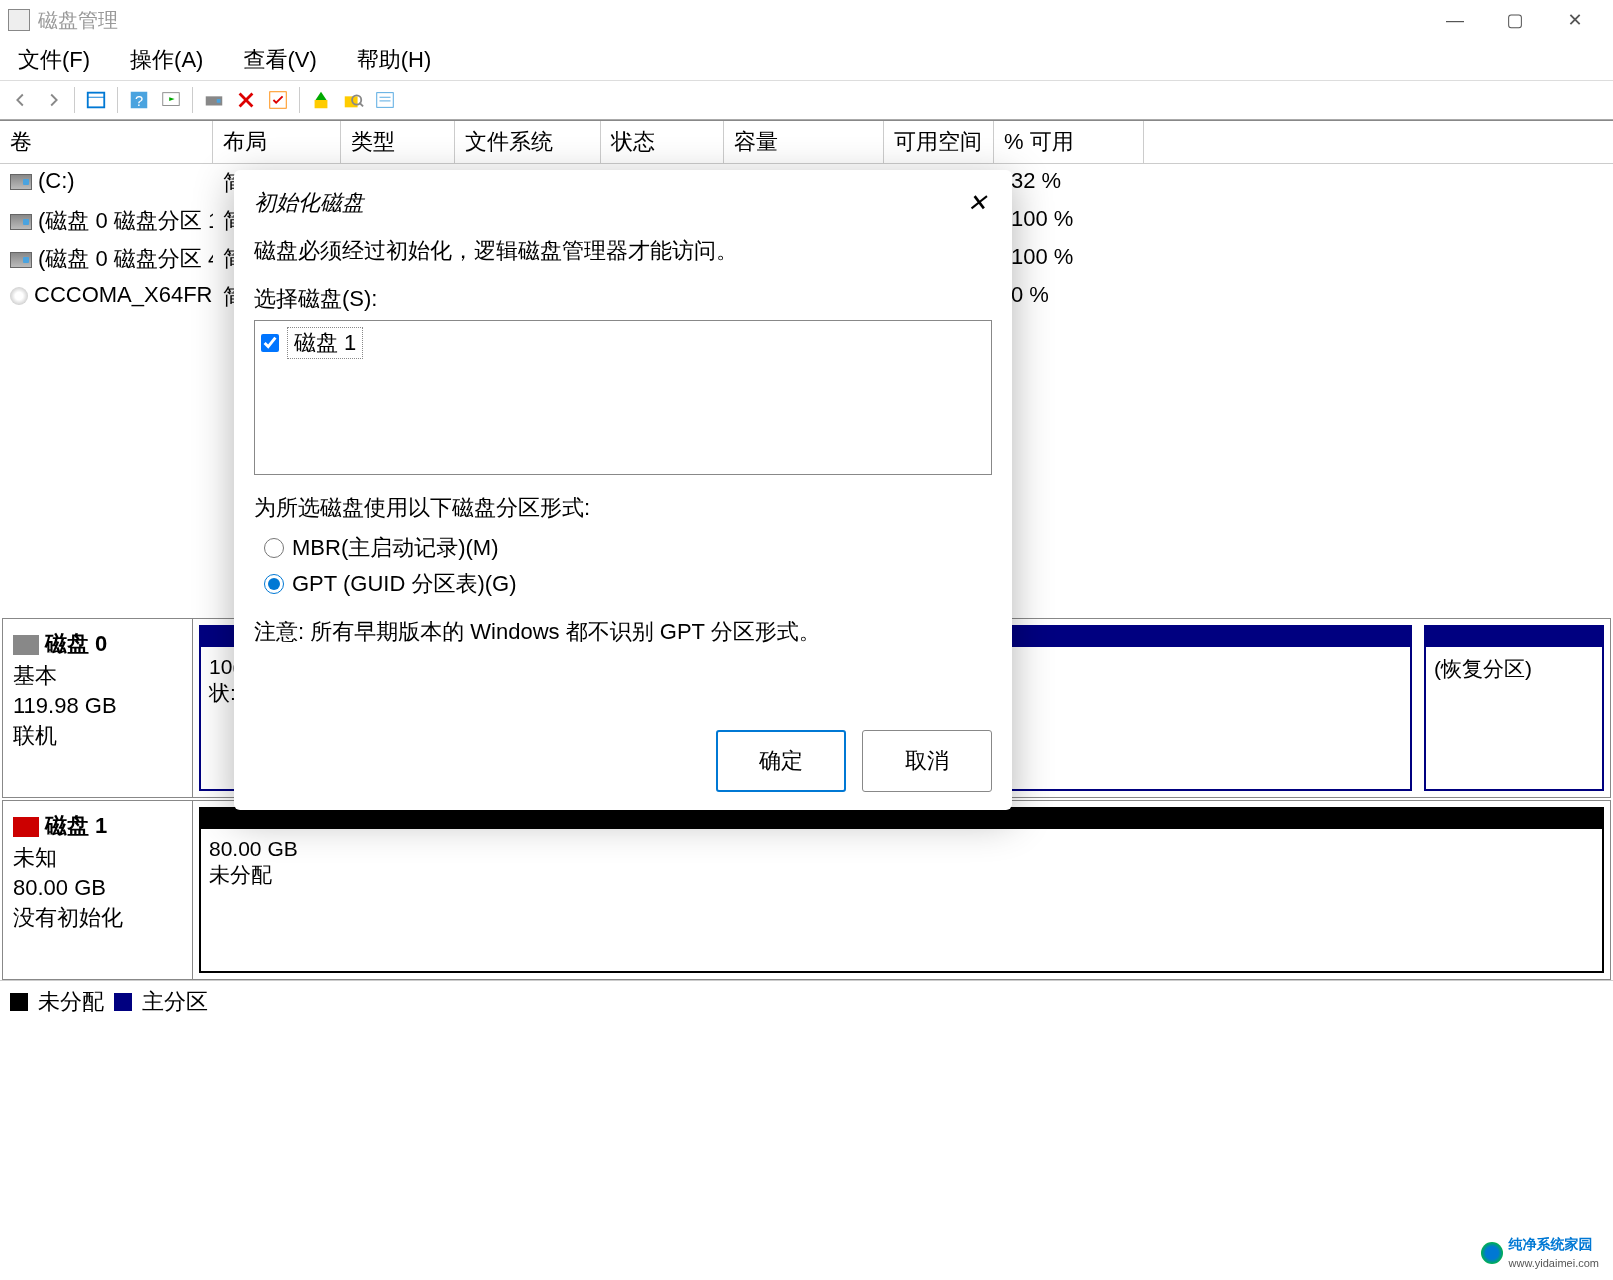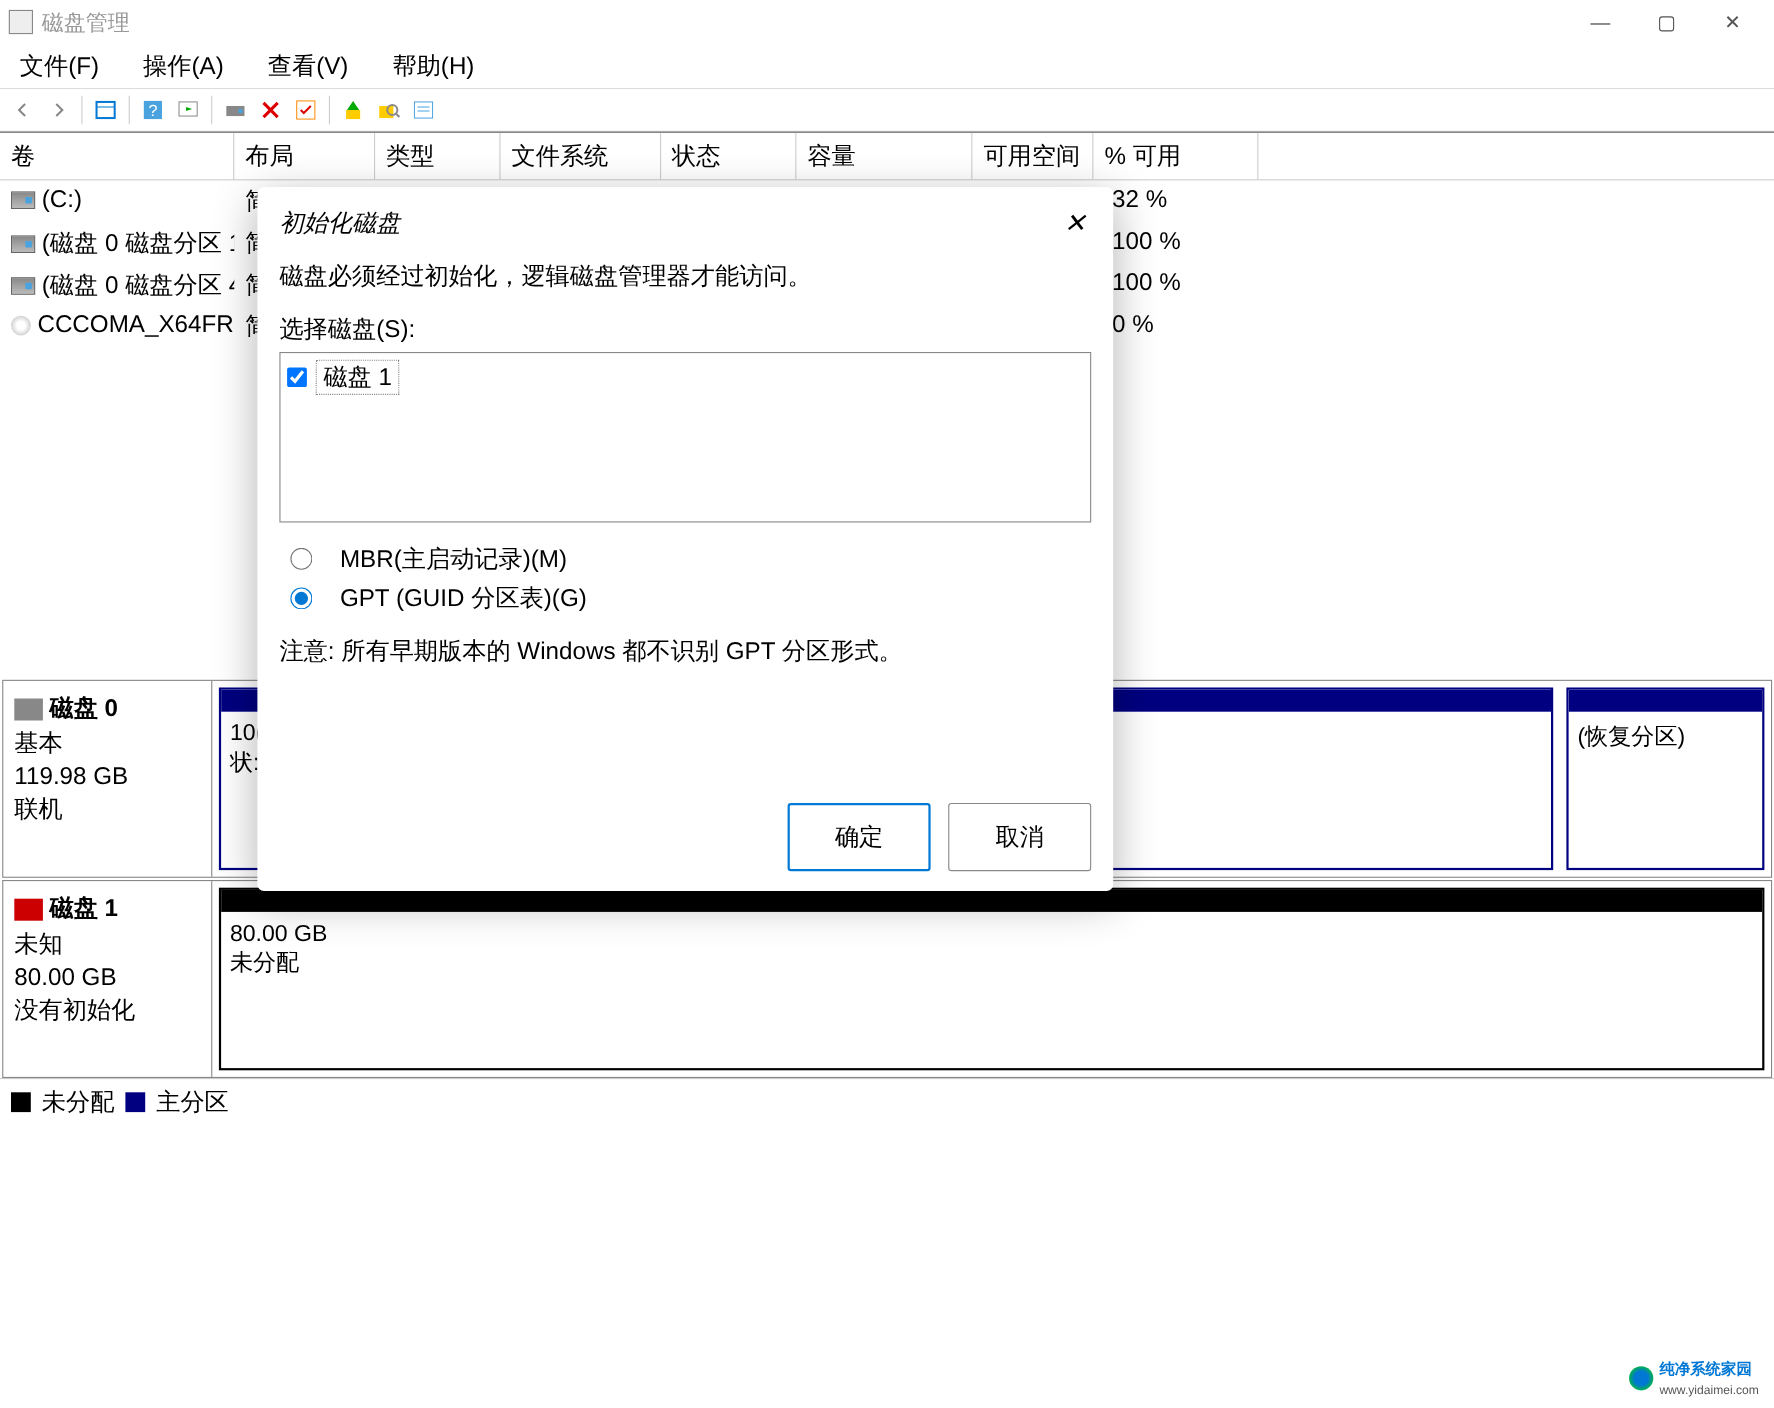--- a/index.html
+++ b/index.html
@@ -44,21 +44,21 @@
 .legend { border-top:1px solid #ccc; padding:6px 10px; font-size:22px; display:flex; align-items:center; gap:10px;}
 .legend .sw{display:inline-block;width:18px;height:18px;}
 
 .dialog-overlay{position:absolute;left:234px;top:170px;width:778px;height:640px;background:#fff;box-shadow:0 10px 40px rgba(0,0,0,0.3);border-radius:6px;padding:18px 20px;font-size:22px;}
 .dialog-header{display:flex;align-items:center;justify-content:space-between;margin-bottom:18px;font-style:italic;}
 .dlg-close{width:30px;height:30px;display:flex;align-items:center;justify-content:center;font-size:24px;}
 .dlg-list{border:1px solid #888;height:155px;padding:6px;margin-bottom:18px;}
 .dlg-list .item{display:flex;align-items:center;gap:8px;}
 .dlg-list input[type=checkbox]{width:18px;height:18px;}
 .dlg-list .sel{border:1px dotted #888;padding:0 6px;}
-.radio-row{display:flex;align-items:center;gap:25px;margin:6px 0 6px 10px;}
+.radio-row{display:flex;align-items:center;gap:8px;margin:6px 0 6px 10px;}
 .radio-row input[type=radio]{width:20px;height:20px;accent-color:#0078d4;}
 .dlg-buttons{position:absolute;right:20px;bottom:18px;display:flex;gap:16px;}
 .dlg-btn{width:130px;height:62px;border:1px solid #888;background:#fff;font-size:22px;border-radius:3px;}
 .dlg-btn.primary{border:2px solid #0078d4;}
 
 .watermark{position:absolute;right:8px;bottom:8px;font-size:14px;color:#0078d4;display:flex;align-items:center;gap:6px;background:rgba(255,255,255,0.7);padding:2px 6px;border-radius:4px;}
 .watermark .logo{width:22px;height:22px;background:radial-gradient(circle,#0078d4 40%,#00b050 70%);border-radius:50%;}
 
 .bottom-space{height:300px;}
 </style>
@@ -247,20 +247,21 @@
     <span class="dlg-close">✕</span>
   </div>
   <div style="margin-bottom:18px;">磁盘必须经过初始化，逻辑磁盘管理器才能访问。</div>
   <div style="margin-bottom:6px;">选择磁盘(S):</div>
   <div class="dlg-list">
     <div class="item">
       <input type="checkbox" checked="" style="">
       <span class="sel">磁盘 1</span>
     </div>
   </div>
+  <div style="margin-bottom:10px;">为所选磁盘使用以下磁盘分区形式:</div>
   <div class="radio-row">
     <input type="radio" name="pstyle" style="">
     <span>MBR(主启动记录)(M)</span>
   </div>
   <div class="radio-row">
     <input type="radio" name="pstyle" checked="" style="">
     <span>GPT (GUID 分区表)(G)</span>
   </div>
   <div style="margin-top:18px;">注意: 所有早期版本的 Windows 都不识别 GPT 分区形式。</div>
   <div class="dlg-buttons">

